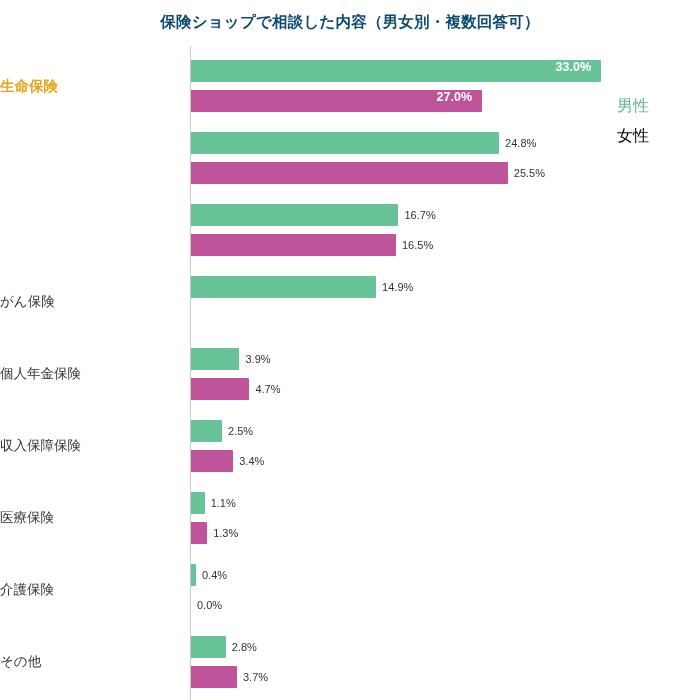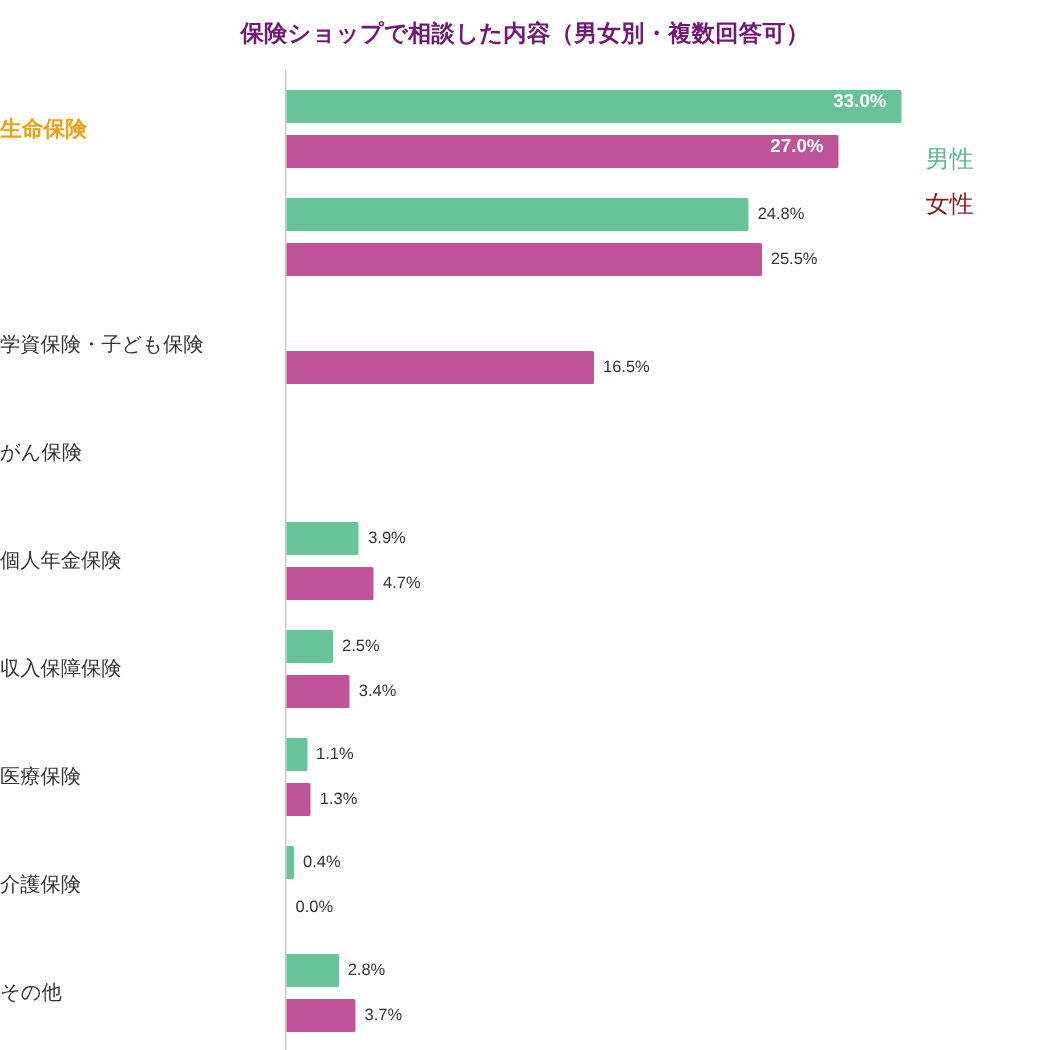--- a/index.html
+++ b/index.html
@@ -21,21 +21,21 @@
     box-sizing: border-box;
   }
   .chart-title {
     position: absolute;
     top: 12px;
     left: 0;
     width: 700px;
     text-align: center;
     font-size: 15.5px;
     font-weight: bold;
-    color: #701a75;
+    color: #0c4a6e;
     letter-spacing: 0.2px;
   }
   .plot {
     position: absolute;
     left: 0;
     top: 46px;
     width: 700px;
     height: 654px;
   }
   .axis-line {
@@ -107,21 +107,21 @@
     font-weight: normal;
     white-space: nowrap;
     margin-top: 33px;
   }
   .legend-male {
     color: #5cb78c;
     left: 617px;
     top: 17px;
   }
   .legend-female {
-    color: #7f1d1d;
+    color: #000000;
     left: 617px;
     top: 47px;
   }
 </style>
 </head>
 <body>
 
 <div id="chart-root">
 
   <div class="chart-title">保険ショップで相談した内容（男女別・複数回答可）</div>
@@ -133,51 +133,62 @@
           <div class="cat-label highlight">生命保険</div>
           <div class="bar-row male">
             <div class="bar-wrap">
               <div class="bar male" style="width: 410px; position: relative;">
                 <div class="val inside">33.0%</div>
               </div>
             </div>
           </div>
           <div class="bar-row female">
             <div class="bar-wrap">
-              <div class="bar female" style="width: 368px; position: relative;">
+              <div class="bar female" style="width: 291px; position: relative;">
                 <div class="val inside">27.0%</div>
               </div>
             </div>
           </div>
         </div>
         <div class="group" style="top: 76px;">
           <div class="bar-row male">
             <div class="bar-wrap">
               <div class="bar male" style="width: 308.121px;"></div>
               <div class="val">24.8%</div>
             </div>
           </div>
           <div class="bar-row female">
             <div class="bar-wrap">
               <div class="bar female" style="width: 316.818px;"></div>
               <div class="val">25.5%</div>
             </div>
           </div>
         </div>
         <div class="group" style="top: 148px;">
-          <div class="cat-label">学資保険・子ども保険</div>
+          <div class="bar-row male">
+            <div class="bar-wrap">
+              <div class="bar male" style="width: 207.485px;"></div>
+              <div class="val">16.7%</div>
+            </div>
+          </div>
           <div class="bar-row female">
             <div class="bar-wrap">
               <div class="bar female" style="width: 205px;"></div>
               <div class="val">16.5%</div>
             </div>
           </div>
         </div>
         <div class="group" style="top: 220px;">
           <div class="cat-label">がん保険</div>
+          <div class="bar-row male">
+            <div class="bar-wrap">
+              <div class="bar male" style="width: 185.121px;"></div>
+              <div class="val">14.9%</div>
+            </div>
+          </div>
         </div>
         <div class="group" style="top: 292px;">
           <div class="cat-label">個人年金保険</div>
           <div class="bar-row male">
             <div class="bar-wrap">
               <div class="bar male" style="width: 48.4545px;"></div>
               <div class="val">3.9%</div>
             </div>
           </div>
           <div class="bar-row female">

